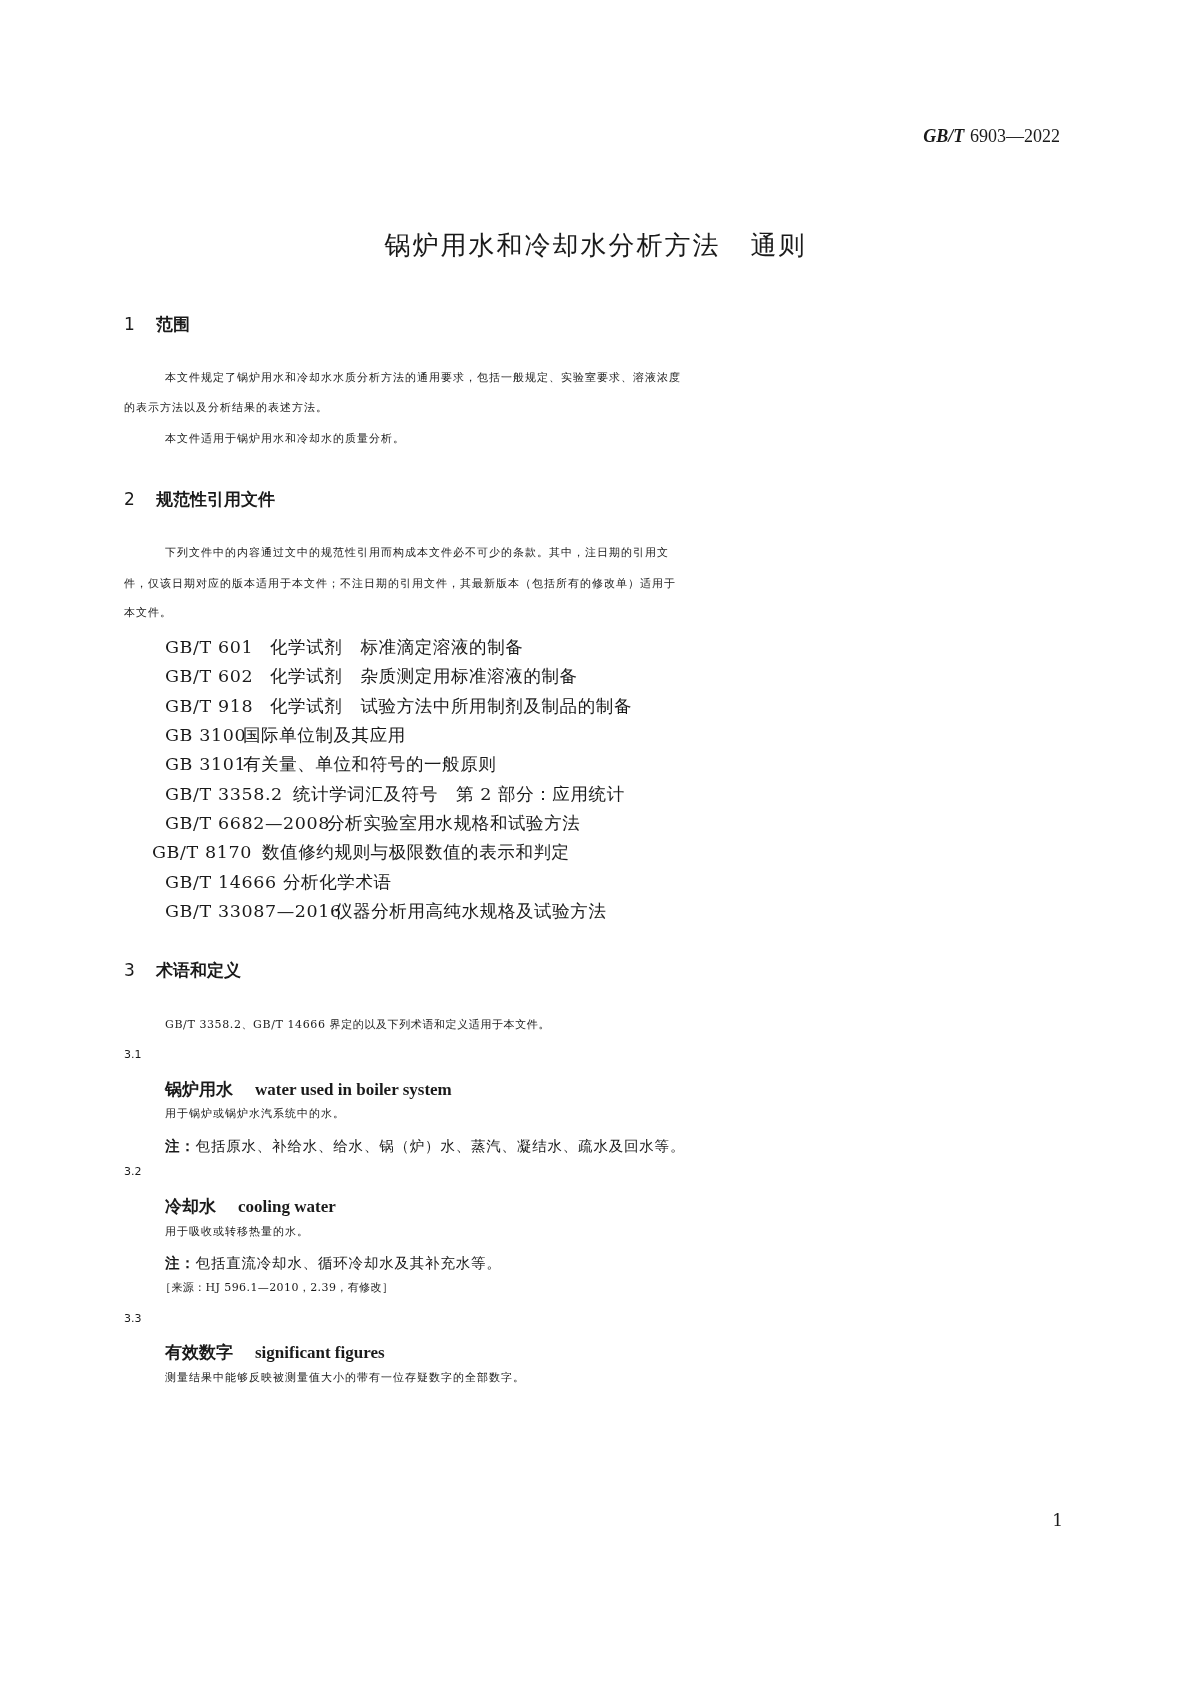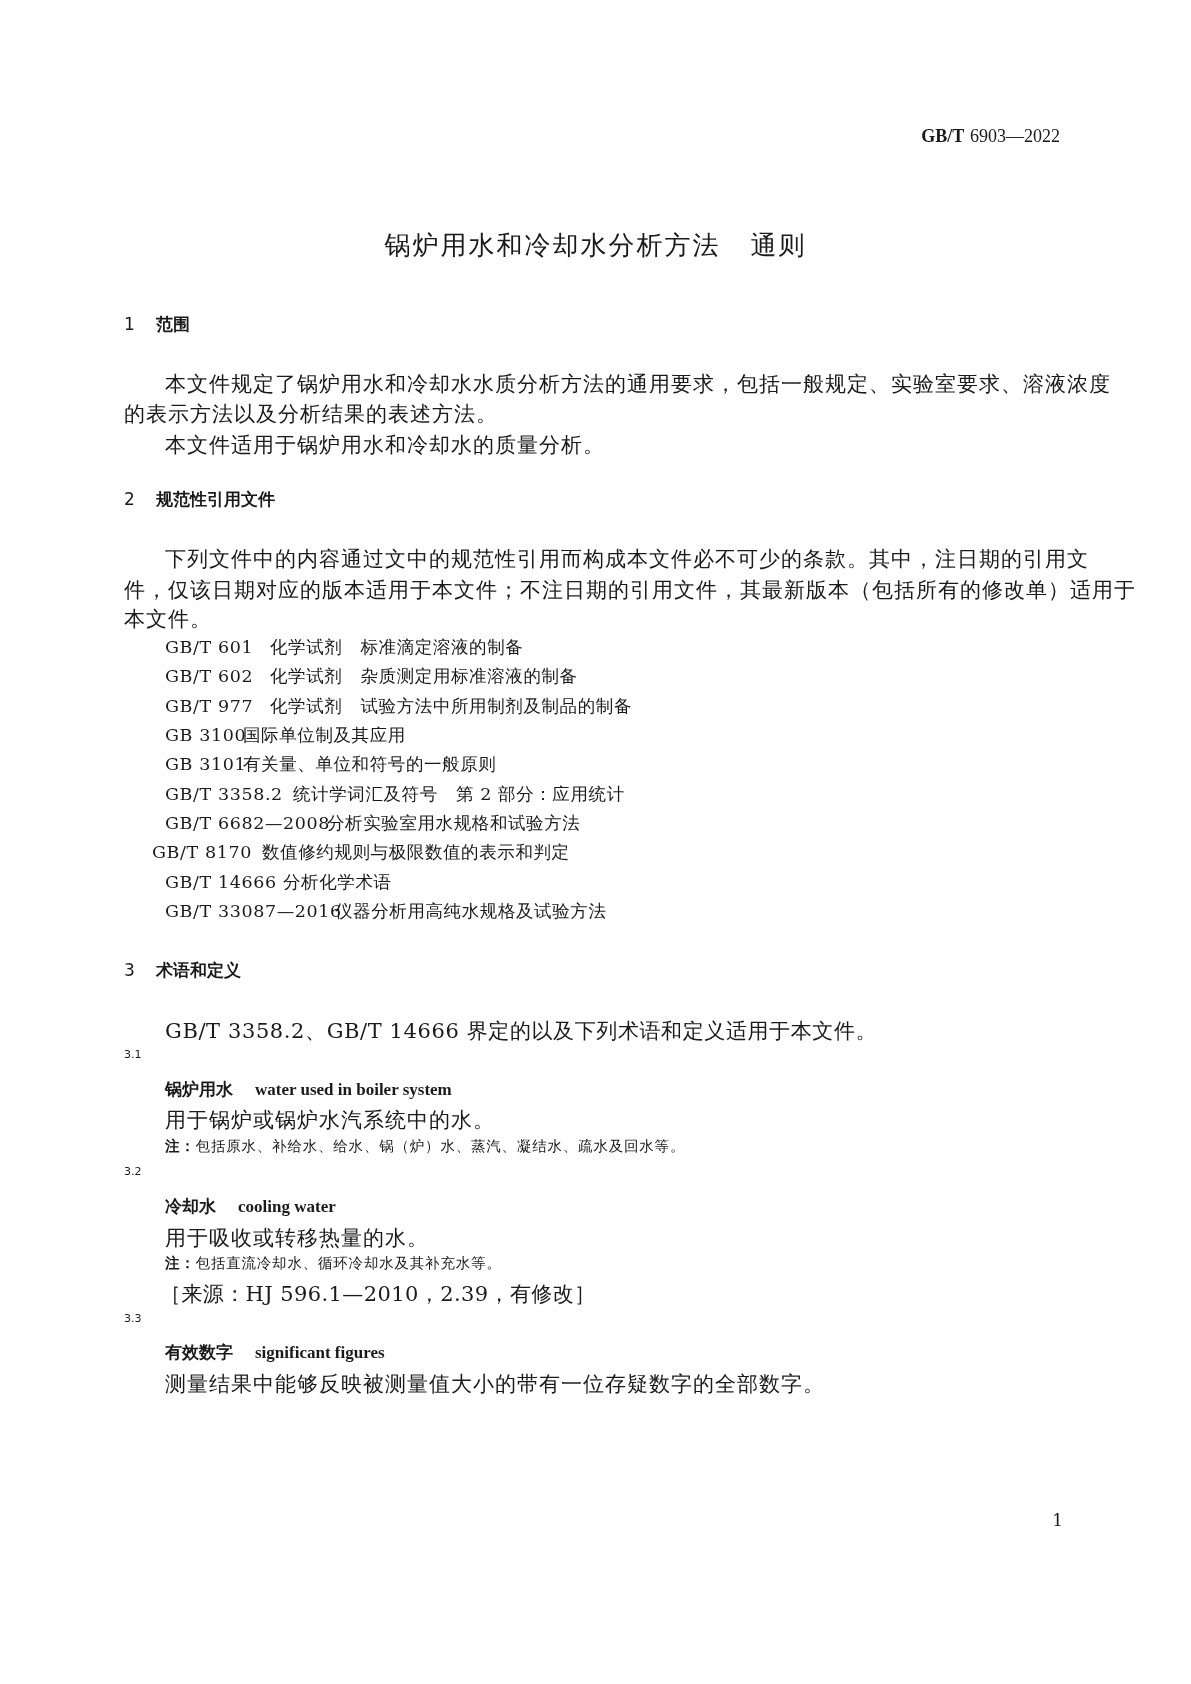--- a/index.html
+++ b/index.html
@@ -1,27 +1,27 @@
 <!DOCTYPE html>
 <html><head>
 <meta charset="utf-8">
 <style>
   html, body { margin: 0; padding: 0; background: #ffffff; }
   body { width: 1191px; height: 1684px; position: relative; overflow: hidden; color: #1a1a1a;
          font-family: "DejaVu Serif", "Liberation Serif", serif; }
   .abs { position: absolute; white-space: nowrap; }
   .std-no { right: 131px; top: 125px; font-size: 18px; }
-  .std-no b { font-family: "Liberation Serif", serif; font-weight: bold; }
+  .std-no b { font-family: "Liberation Serif", serif; font-weight: bold; font-style: italic; }
   .std-no span.num { font-family: Liberation Serif, serif; }
   .title { left: 0; width: 1191px; text-align: center; top: 228px; font-size: 26px;
            font-family: "DejaVu Sans", sans-serif; letter-spacing: 2px; }
   .title .gap { display: inline-block; width: 30px; }
   .heading { font-family: "DejaVu Sans", sans-serif; font-size: 17px; font-weight: bold; }
   .heading .hn { font-weight: normal; display: inline-block; width: 32px; }
-  .para { font-size: 21px; letter-spacing: 1px; }
+  .para { font-size: 11px; letter-spacing: 1px; }
   .ref { font-size: 17.5px; letter-spacing: 0.6px; }
   .ref .code { display: inline-block; }
   .termno { font-family: "DejaVu Sans", sans-serif; font-size: 11px; }
   .term { font-size: 17px; font-weight: bold; }
   .term .zh { font-family: "DejaVu Sans", sans-serif; }
   .term .en { font-family: "Liberation Serif", serif; margin-left: 22px; }
   .note { font-size: 14.5px; letter-spacing: 0.8px; }
   .note .lbl { font-weight: bold; font-family: "DejaVu Sans", sans-serif; }
   .pageno { right: 128px; top: 1510px; font-size: 17px; }
 </style>
@@ -51,21 +51,21 @@
 <div class="abs para" style="left:124px; top:576px;">件，仅该日期对应的版本适用于本文件；不注日期的引用文件，其最新版本（包括所有的修改单）适用于</div>
 <div class="abs para" style="left:124px; top:605px;">本文件。</div>
 
 <div class="abs ref" style="left:165px; top:635px;">
   <span class="code" style="width:105px">GB/T 601</span><span>化学试剂　标准滴定溶液的制备</span>
 </div>
 <div class="abs ref" style="left:165px; top:664px;">
   <span class="code" style="width:105px">GB/T 602</span><span>化学试剂　杂质测定用标准溶液的制备</span>
 </div>
 <div class="abs ref" style="left:165px; top:694px;">
-  <span class="code" style="width:105px">GB/T 977</span><span>化学试剂　试验方法中所用制剂及制品的制备</span>
+  <span class="code" style="width:105px">GB/T 918</span><span>化学试剂　试验方法中所用制剂及制品的制备</span>
 </div>
 <div class="abs ref" style="left:165px; top:723px;">
   <span class="code" style="width:78px">GB 3100</span><span>国际单位制及其应用</span>
 </div>
 <div class="abs ref" style="left:165px; top:752px;">
   <span class="code" style="width:78px">GB 3101</span><span>有关量、单位和符号的一般原则</span>
 </div>
 <div class="abs ref" style="left:165px; top:782px;">
   <span class="code" style="width:128px">GB/T 3358.2</span><span>统计学词汇及符号　第 2 部分：应用统计</span>
 </div>

